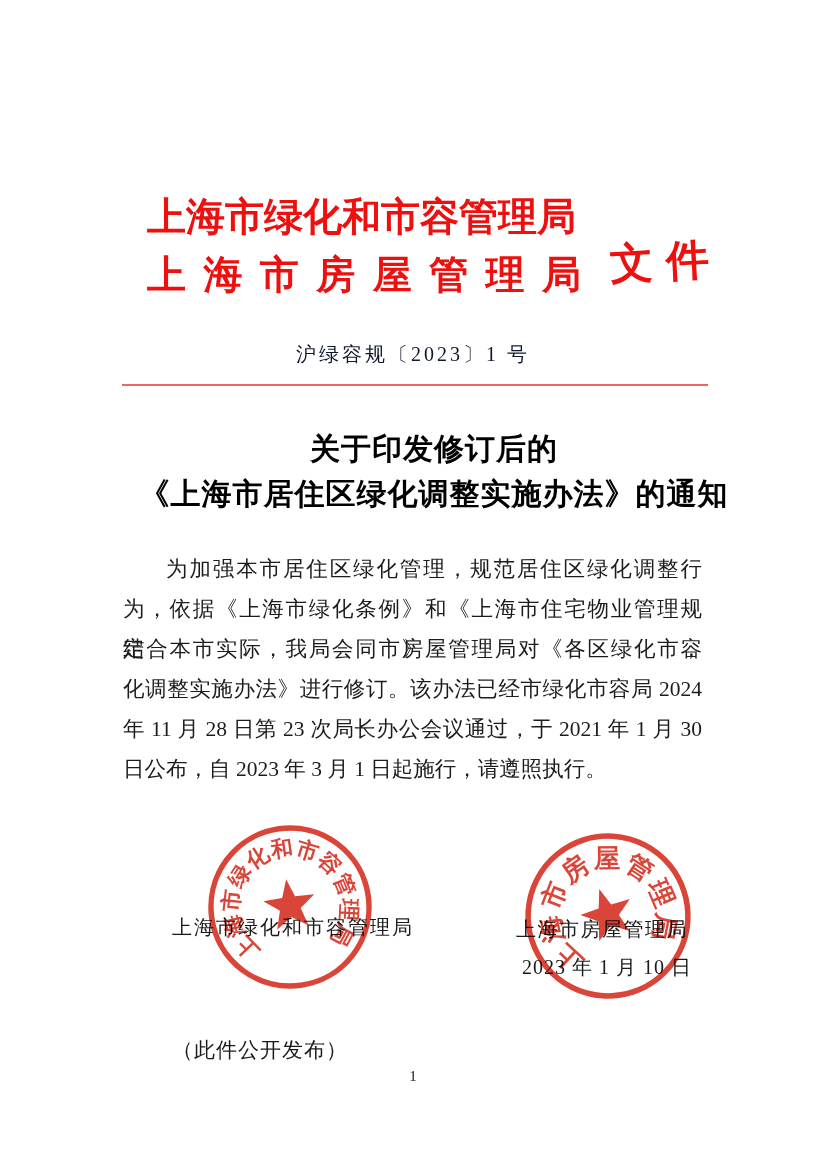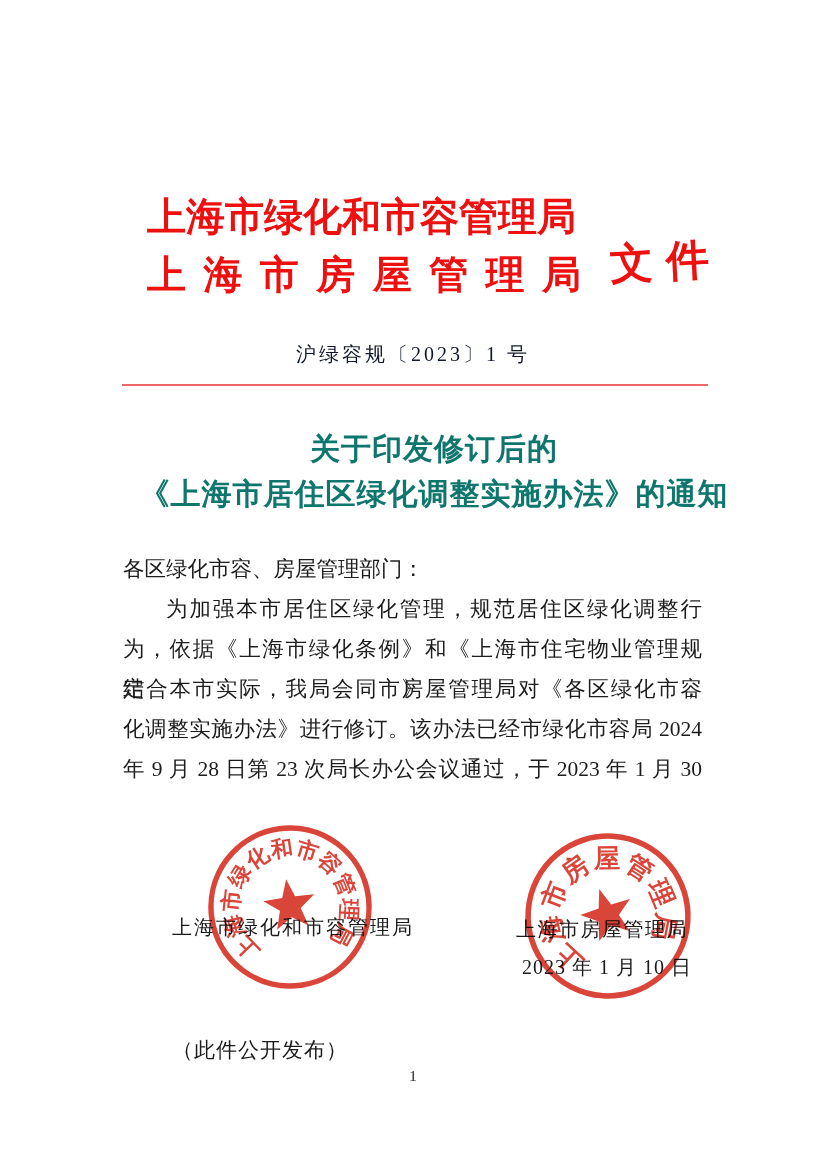--- a/index.html
+++ b/index.html
@@ -66,21 +66,21 @@
   
   .doc-title {
     position: absolute;
     left: 0; right: 0;
     top: 426px;
     text-align: center;
     font-weight: bold;
     font-size: 30px;
     line-height: 45px;
     letter-spacing: 1px;
-    color: #0f766e;
+    color: #000000;
     margin-left: 42px;
   }
   
   .body-block {
     position: absolute;
     left: 123px;
     top: 549px;
     width: 579px;
     font-size: 21.5px;
     color: #1c1c1c;
@@ -173,26 +173,26 @@
 
   <div class="doc-number">沪绿容规〔2023〕1 号</div>
   <div class="red-separator"></div>
 
   <div class="doc-title">
     <div>关于印发修订后的</div>
     <div>《上海市居住区绿化调整实施办法》的通知</div>
   </div>
 
   <div class="body-block">
-    <div class="body-line">各区绿化市容、房屋管理部门：</div>
     <div class="body-line justify indent">为加强本市居住区绿化管理，规范居住区绿化调整行</div>
     <div class="body-line justify">为，依据《上海市绿化条例》和《上海市住宅物业管理规定》，</div>
     <div class="body-line justify">结合本市实际，我局会同市房屋管理局对《各区绿化市容</div>
     <div class="body-line justify">化调整实施办法》进行修订。该办法已经市绿化市容局 2024</div>
-    <div class="body-line justify">年 9 月 28 日第 23 次局长办公会议通过，于 2023 年 1 月 30</div>
+    <div class="body-line justify">年 11 月 28 日第 23 次局长办公会议通过，于 2021 年 1 月 30</div>
+    <div class="body-line">日公布，自 2023 年 3 月 1 日起施行，请遵照执行。</div>
   </div>
 
   <div class="sig-left-org">上海市绿化和市容管理局</div>
   <div class="sig-right-org">上海市房屋管理局</div>
   <div class="sig-date">2023 年 1 月 10 日</div>
 
   <div class="seal seal-left">
     <svg viewBox="0 0 170 170" width="170" height="170">
       <circle class="seal-ring" cx="85" cy="85" r="79"></circle>
       <polygon class="seal-star" points="85,57 91.5,75.1 110.7,75.7 95.5,87.4 100.9,105.8 85,95 69.1,105.8 74.5,87.4 59.3,75.7 78.5,75.1"></polygon>

